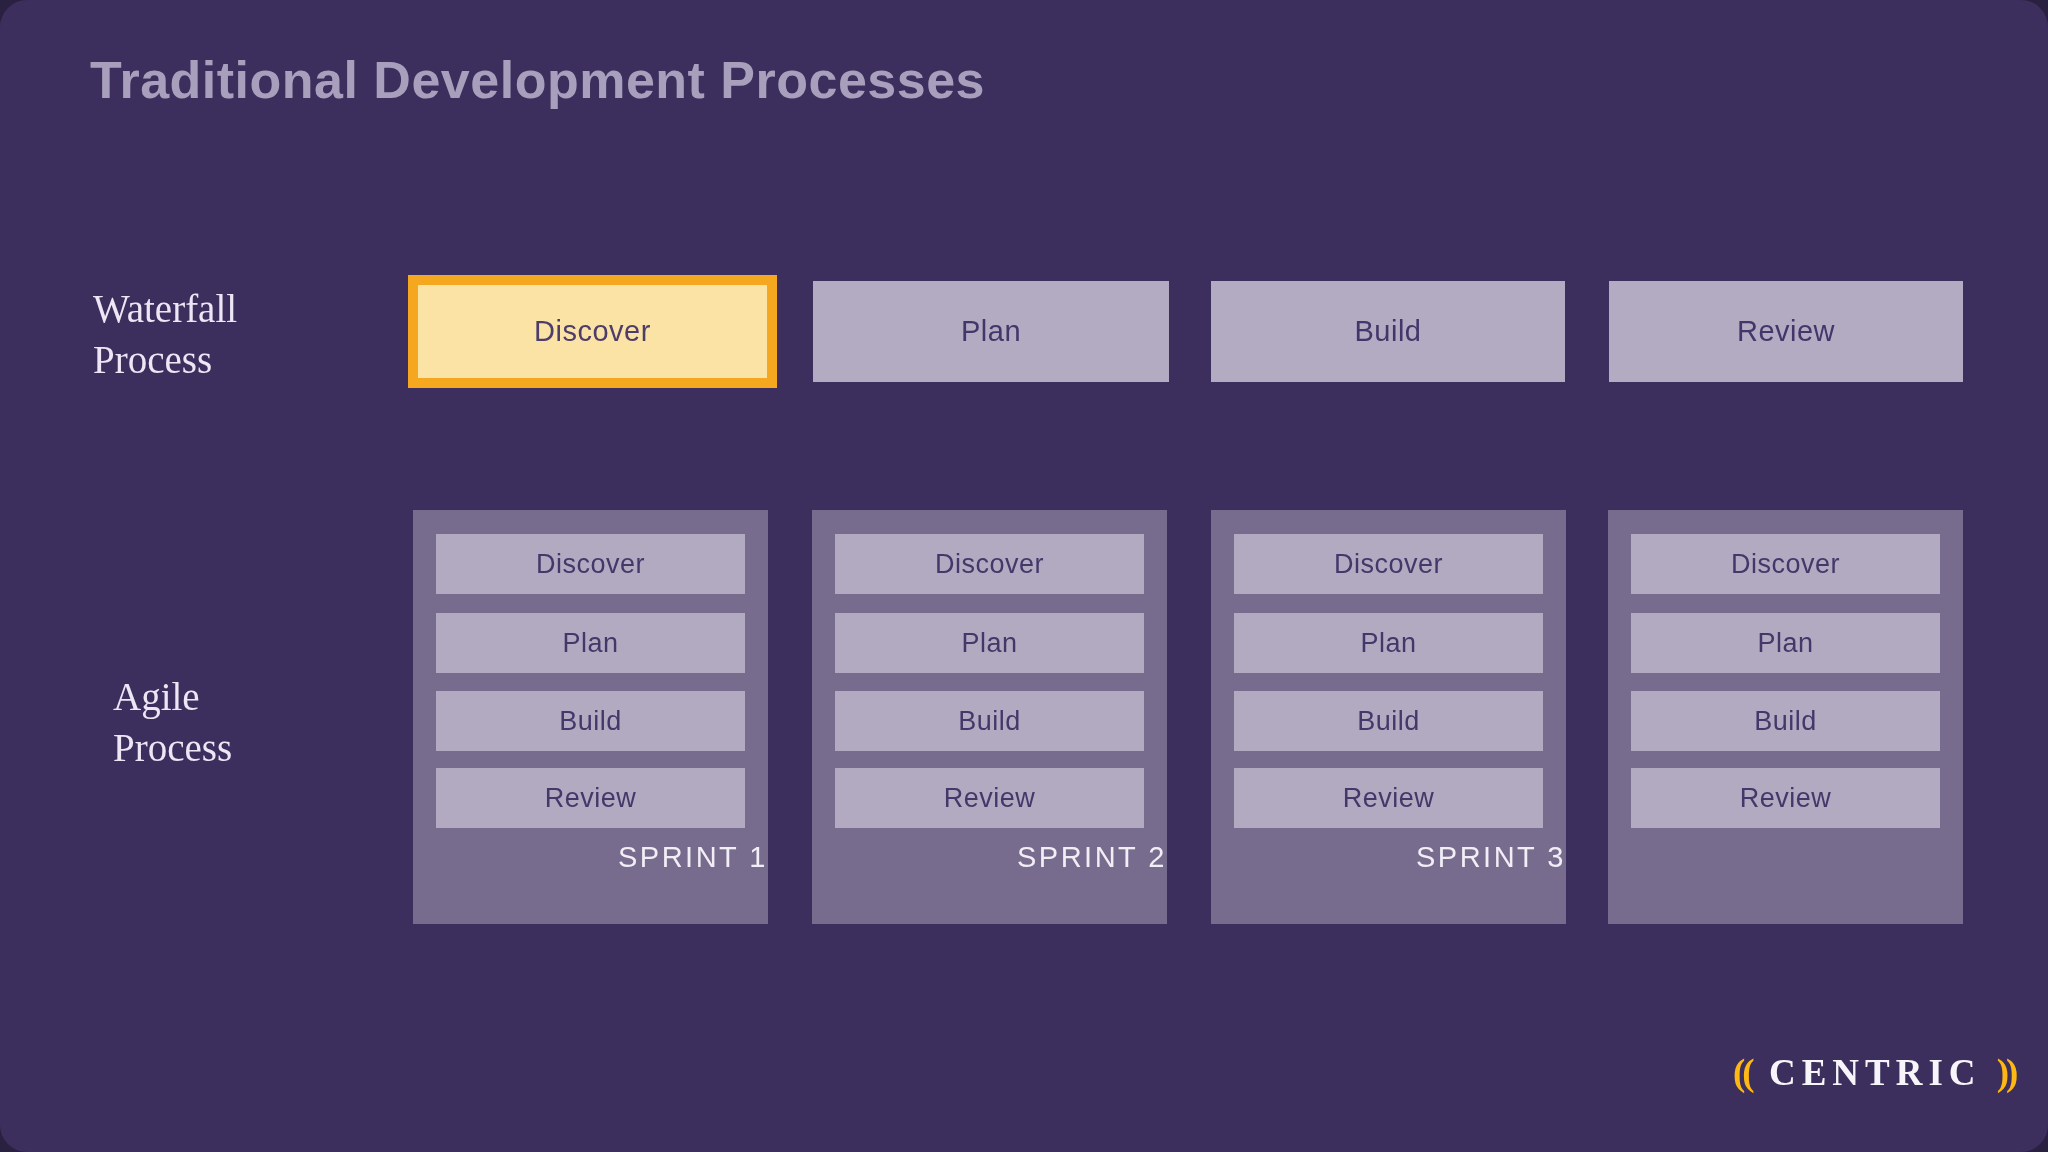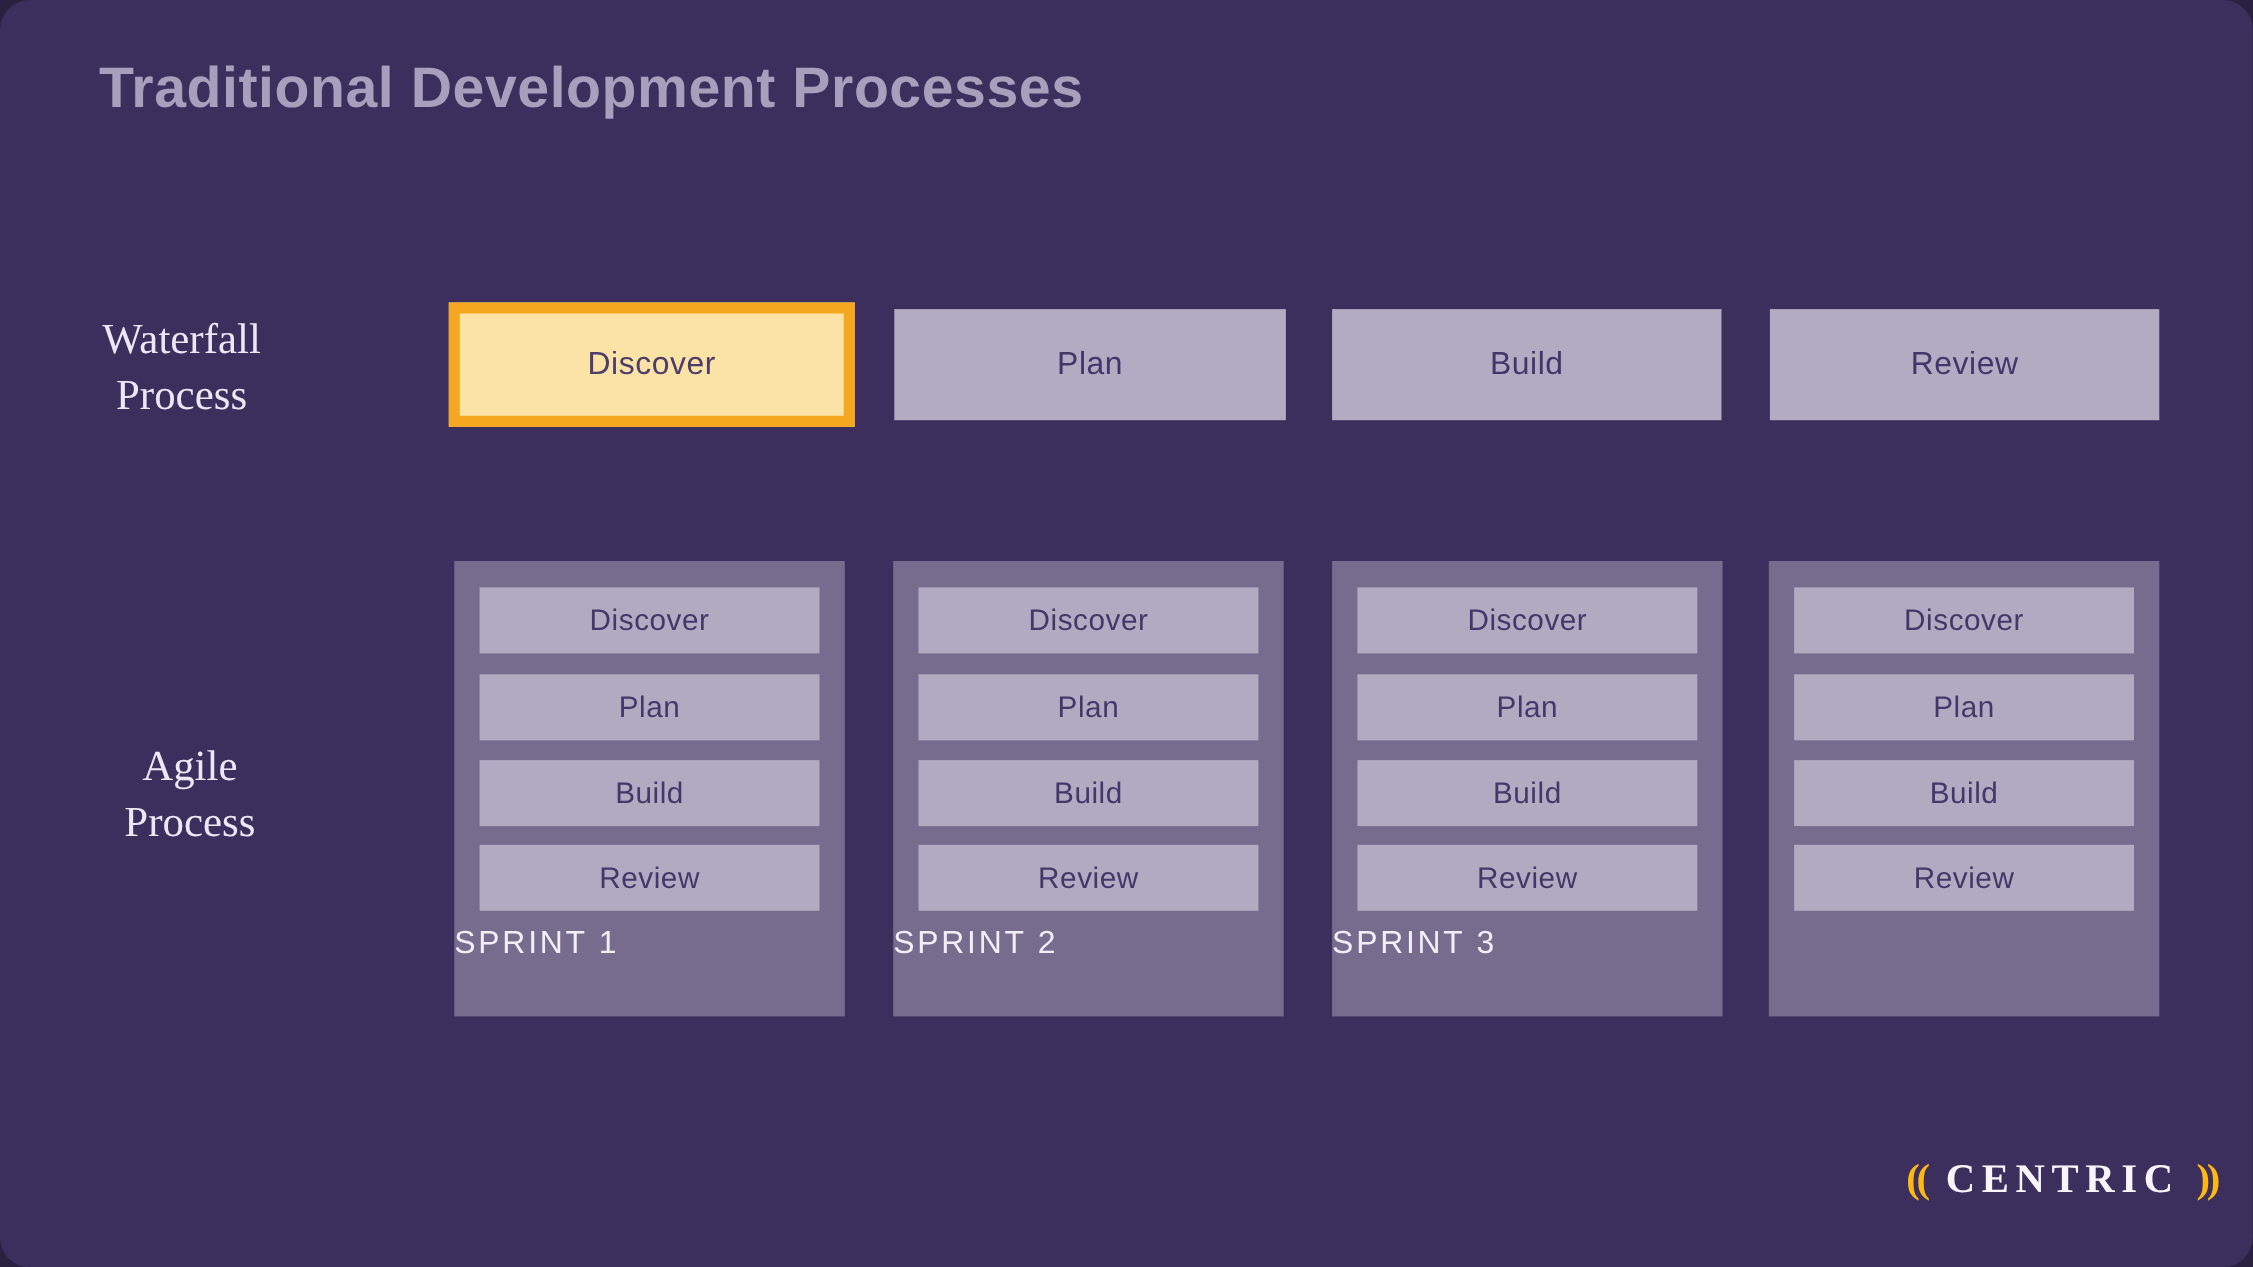--- a/index.html
+++ b/index.html
@@ -27,21 +27,20 @@
 
   
   .side-label {
     position: absolute;
     font-family: "Liberation Serif", serif;
     font-size: 39px;
     line-height: 1.3;
     color: #ece6f5;
     white-space: pre-line;
     font-weight: 400;
-    text-align: center;
   }
   .waterfall-label { left: 93px; top: 284px; }
   .agile-label { left: 113px; top: 672px; }
 
   
   .wf-stage {
     position: absolute;
     top: 281px;
     height: 101px;
     background: #b2abc2;
@@ -84,21 +83,21 @@
   }
   .s0 { top: 24px; }
   .s1 { top: 103px; }
   .s2 { top: 181px; }
   .s3 { top: 258px; }
   .sprint-name {
     position: absolute;
     left: 0;
     top: 331px;
     width: 100%;
-    text-align: left;
+    text-align: right;
     color: #f1eef6;
     font-size: 29px;
     letter-spacing: 2.5px;
   }
 
   
   .logo {
     position: absolute;
     left: 1733px;
     top: 1051px;

